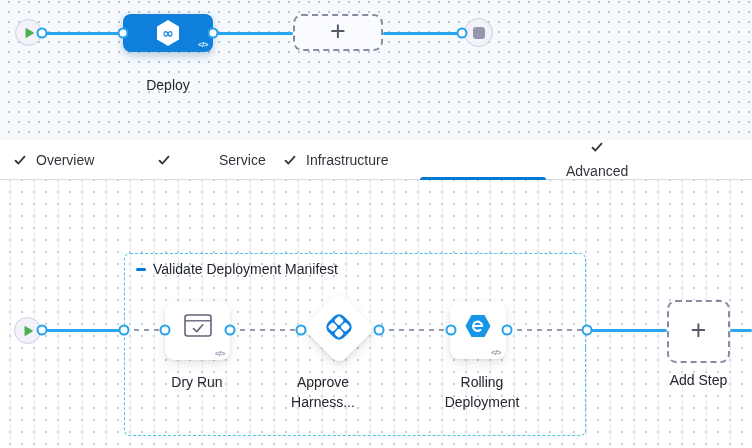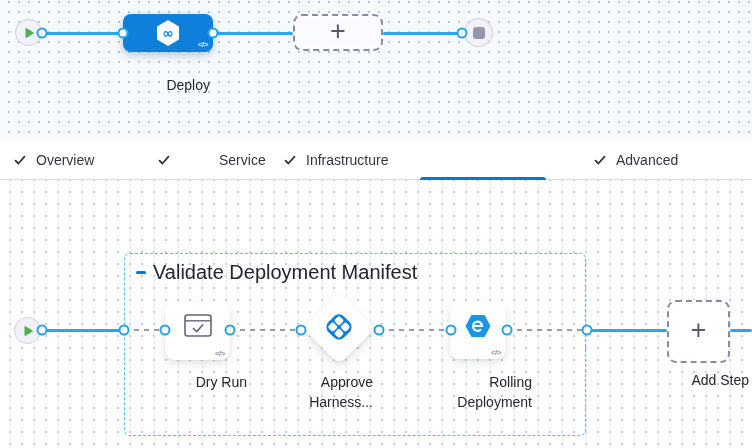--- a/index.html
+++ b/index.html
@@ -34,36 +34,36 @@
   .dline{position:absolute;height:2px;
     background:repeating-linear-gradient(90deg,#989aae 0 5px,transparent 5px 10px);}
   .port{position:absolute;width:11px;height:11px;border-radius:50%;background:#fff;
     border:2.5px solid #24a2ec;box-sizing:border-box;transform:translate(-50%,-50%);}
   .term-node{position:absolute;border-radius:50%;background:#f3f2fa;border:1px solid #cdcedd;
     display:flex;align-items:center;justify-content:center;box-sizing:border-box;}
   .stop-square{width:12px;height:12px;border-radius:3px;background:#9496ad;}
   .dash-box{position:absolute;border:2px dashed #878ba0;border-radius:9px;
     display:flex;align-items:center;justify-content:center;box-sizing:border-box;cursor:pointer;}
   .plus{font-size:27px;font-weight:300;color:#565a68;line-height:1;margin-top:-2px;}
-  .node-label{position:absolute;font-size:14px;color:#25262e;text-align:right;line-height:20px;}
+  .node-label{position:absolute;font-size:14px;color:#25262e;text-align:center;line-height:20px;}
 
   
   .stage-node{position:absolute;left:123px;top:14px;width:90px;height:38px;background:#0e80dc;
     border-radius:8px;box-shadow:0 3px 8px rgba(9,65,128,.28);cursor:pointer;
     display:flex;align-items:center;justify-content:center;}
   .code-badge{position:absolute;right:5px;bottom:2px;font-size:8px;letter-spacing:-.5px;
     color:#9397ab;font-weight:700;}
   .code-badge.on-blue{color:rgba(255,255,255,.85);bottom:3px;}
 
   
   .step-group{position:absolute;left:124px;top:73px;width:462px;height:183px;
     border:1.5px dashed #47c2e6;border-radius:6px;box-sizing:border-box;}
   .group-head{position:absolute;left:11px;top:7px;display:flex;align-items:center;gap:7px;cursor:pointer;}
   .collapse-dash{width:10px;height:3px;border-radius:2px;background:#0278d5;}
-  .group-title{font-size:20px;color:#23252e;text-align:right;}
+  .group-title{font-size:14px;color:#23252e;text-align:right;}
   .step-node{position:absolute;background:#fff;border-radius:9px;cursor:pointer;
     box-shadow:0 1px 2px rgba(40,41,61,.08),0 4px 10px rgba(96,97,112,.16);}
   .step-icon{position:absolute;left:50%;top:12px;transform:translateX(-50%);}
   .diamond{position:absolute;left:313px;top:122px;width:52px;height:52px;background:#fff;
     border-radius:9px;transform:rotate(45deg);cursor:pointer;
     box-shadow:1px 1px 3px rgba(40,41,61,.08),3px 3px 10px rgba(96,97,112,.16);}
   .diamond-icon{position:absolute;left:321px;top:129px;pointer-events:none;}
 </style>
 </head>
 <body>
@@ -118,21 +118,21 @@
           <path d="M2.5 7.6 L5.4 10.5 L11.5 3.6" fill="none" stroke="currentColor" stroke-width="1.8" stroke-linecap="round" stroke-linejoin="round"></path>
         </svg>
       <span>Service</span>
     </div>
     <div class="tab" style="left:283px;">
       <svg width="14" height="14" viewBox="0 0 14 14">
           <path d="M2.5 7.6 L5.4 10.5 L11.5 3.6" fill="none" stroke="currentColor" stroke-width="1.8" stroke-linecap="round" stroke-linejoin="round"></path>
         </svg>
       <span>Infrastructure</span>
     </div>
-    <div class="tab" style="left:593px;">
+    <div class="tab" style="left:566px;flex-direction:column;">
       <svg width="14" height="14" viewBox="0 0 14 14">
           <path d="M2.5 7.6 L5.4 10.5 L11.5 3.6" fill="none" stroke="currentColor" stroke-width="1.8" stroke-linecap="round" stroke-linejoin="round"></path>
         </svg>
       <span>Advanced</span>
     </div>
     <div class="tab-underline"></div>
   </div>
 
   <div class="canvas-bottom">
 

